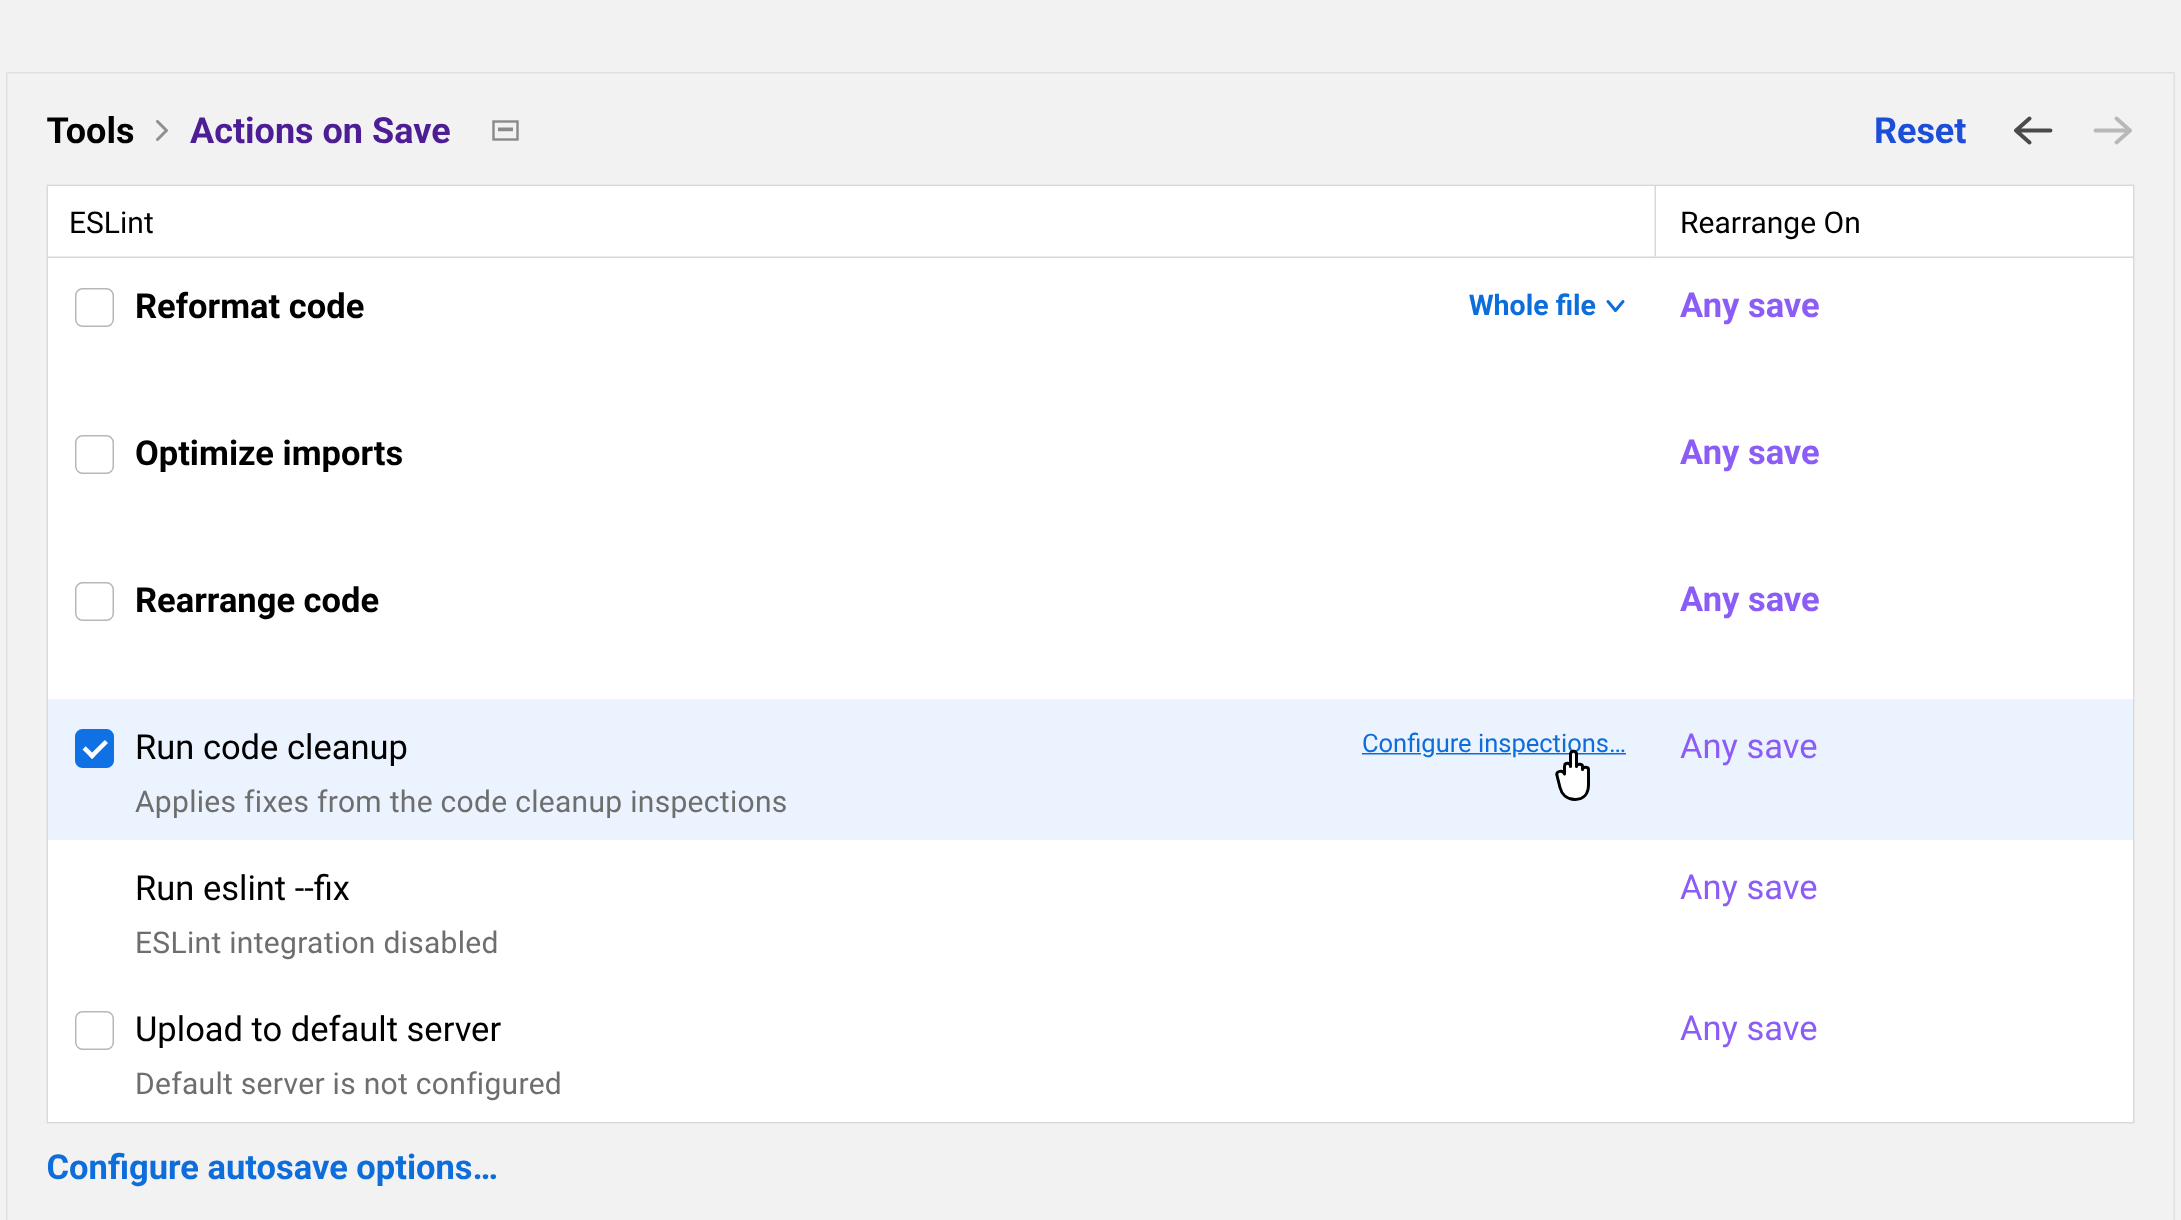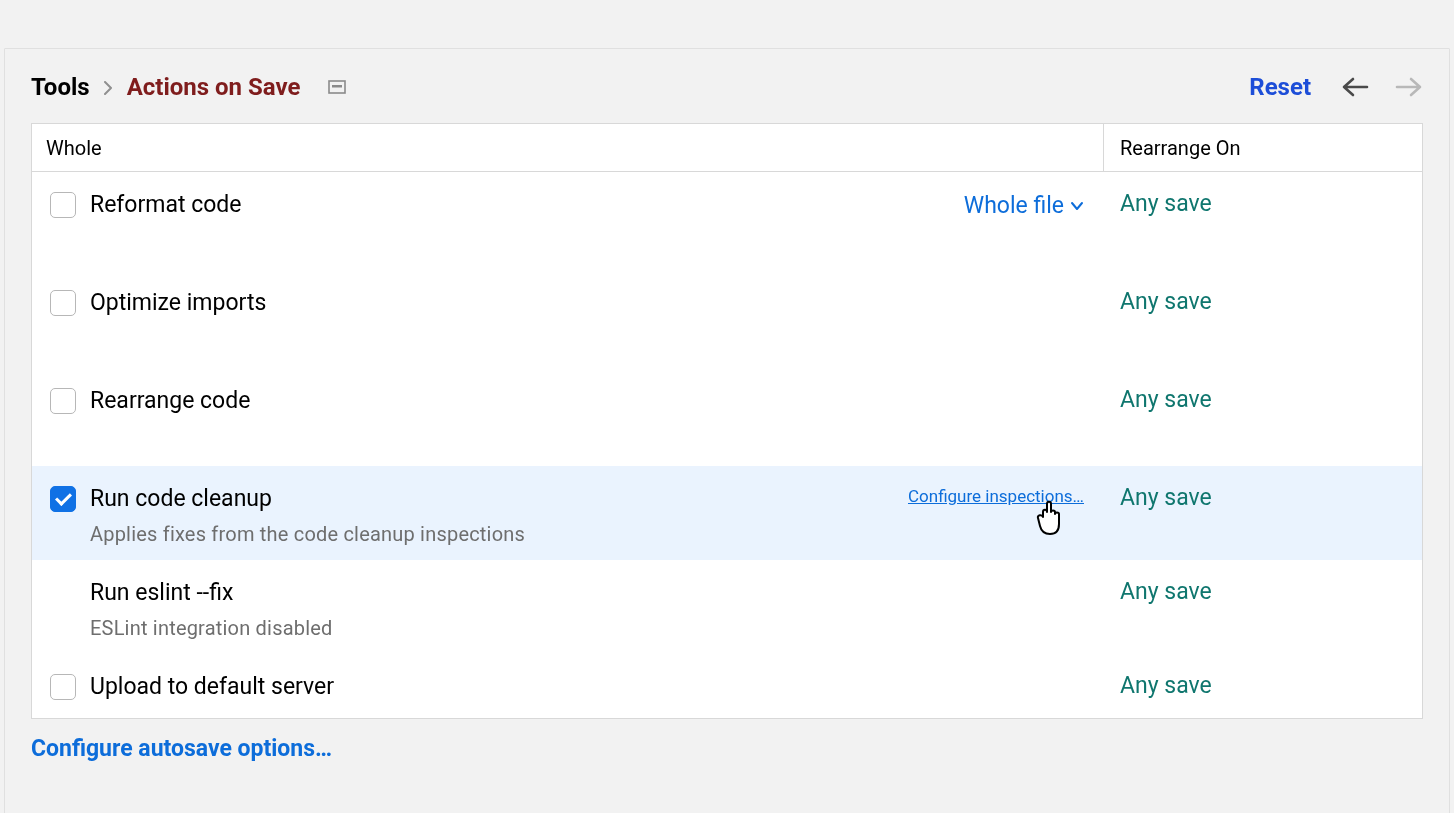--- a/index.html
+++ b/index.html
@@ -37,21 +37,21 @@
       font-weight: 700;
       color: #000;
     }
     .breadcrumb-sep {
       color: #808080;
       font-size: 18px;
       padding-top: 2px;
     }
     .breadcrumb-current {
       font-weight: 700;
-      color: #7f1d1d;
+      color: #4c1d95;
     }
     .window-icon {
       margin-left: 14px;
       color: #808080;
       display: inline-flex;
       align-items: center;
     }
     .header-spacer {
       flex: 1;
     }
@@ -108,36 +108,37 @@
       align-items: center;
     }
     .row {
       display: flex;
       align-items: flex-start;
       padding: 18px 0 14px 0;
       min-height: 64px;
     }
     .row.tall {
       min-height: 98px;
+      font-weight: bold;
     }
     .row.selected {
       background: #eaf3fe;
     }
     .row .action-cell {
       flex: 1;
       display: flex;
       align-items: flex-start;
       padding-left: 18px;
       padding-right: 20px;
     }
     .row .activated-cell {
       width: 318px;
       padding-left: 16px;
       font-size: 23px;
-      color: #0f766e;
+      color: #8b5cf6;
     }
     .checkbox {
       width: 26px;
       height: 26px;
       border: 1.5px solid #b7b7b7;
       border-radius: 5px;
       background: #fff;
       margin-right: 14px;
       flex-shrink: 0;
       position: relative;
@@ -177,21 +178,21 @@
       margin-top: 8px;
       letter-spacing: 0.2px;
     }
     .action-right {
       display: flex;
       align-items: center;
       padding-top: 2px;
     }
     .dropdown-link {
       color: #0d6dda;
-      font-size: 23px;
+      font-size: 19px;
       display: inline-flex;
       align-items: center;
       gap: 6px;
       cursor: pointer;
       text-align: right;
     }
     .chevron-down {
       display: inline-flex;
     }
     .config-link {
@@ -247,21 +248,21 @@
       <span class="nav-arrow disabled">
         <svg width="28" height="20" viewBox="0 0 28 20">
             <path d="M16 2 L25 10 L16 18 M25 10 L2 10" stroke="#8a8a8a" stroke-width="2.6" fill="none" stroke-linecap="round" stroke-linejoin="round"></path>
           </svg>
       </span>
     </div>
   </div>
 
   <div class="table-wrap">
     <div class="table-header">
-      <div class="col-action">Whole</div>
+      <div class="col-action">ESLint</div>
       <div class="col-activated">Rearrange On</div>
     </div>
     <div id="rows-container">
         <div class="row tall">
           <div class="action-cell">
             <div class="checkbox"></div>
             <div class="action-text-block">
               <div class="action-label">Reformat code</div>
             </div>
             <div class="action-right">
@@ -321,20 +322,21 @@
             </div>
             <div class="action-right"></div>
           </div>
           <div class="activated-cell">Any save</div>
         </div>
         <div class="row">
           <div class="action-cell">
             <div class="checkbox"></div>
             <div class="action-text-block">
               <div class="action-label">Upload to default server</div>
+              <div class="action-sub">Default server is not configured</div>
             </div>
             <div class="action-right"></div>
           </div>
           <div class="activated-cell">Any save</div>
         </div>
       </div>
   </div>
 
   <div class="footer-link">Configure autosave options…</div>
 

